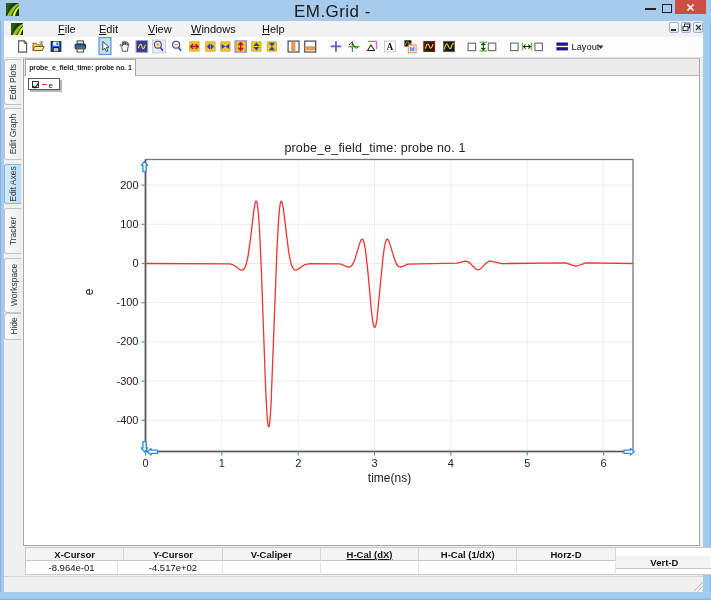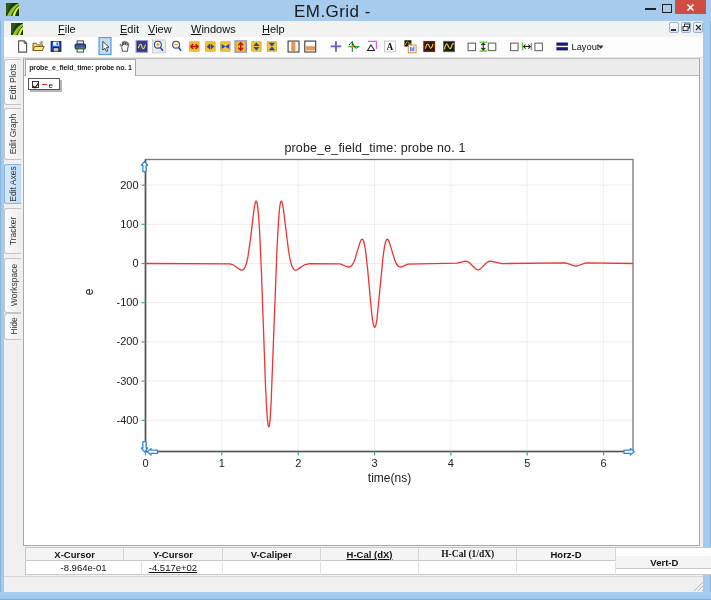--- a/index.html
+++ b/index.html
@@ -46,21 +46,21 @@
 <div class="abs" id="bb"></div>
 
 <div class="abs" id="menubar">
  <svg class="abs" style="left:7px;top:2px" width="12" height="12">
       <rect x="0" y="0" width="13" height="13" fill="#1a3a10"></rect>
       <path d="M13 0 C8 2 4 6 1 13 L5 13 C7 8 10 4 13 2 Z" fill="#8ec42a"></path>
       <path d="M13 3 C10 5 8 8 6.5 13 L9 13 C10 9 11.5 6.5 13 5 Z" fill="#e8f53a"></path>
       <path d="M0 0 L6 0 C4 3 2.5 6 1.5 10 L0 10 Z" fill="#2d5a14"></path>
     </svg>
  <span style="left:54px"><u>F</u>ile</span>
- <span style="left:116px"><u>E</u>dit</span>
+ <span style="left:95px"><u>E</u>dit</span>
  <span style="left:144px"><u>V</u>iew</span>
  <span style="left:187px"><u>W</u>indows</span>
  <span style="left:258px"><u>H</u>elp</span>
 </div>
 <div class="abs" style="left:669px;top:22px;width:10px;height:11px;background:linear-gradient(#fafcfe,#dbe7f3);border:1px solid #9ab4cf;border-radius:2px;"></div>
 <div class="abs" style="left:671px;top:29px;width:5px;height:1.5px;background:#333;"></div>
 <div class="abs" style="left:681px;top:22px;width:10px;height:11px;background:linear-gradient(#fafcfe,#dbe7f3);border:1px solid #9ab4cf;border-radius:2px;"></div>
 <svg class="abs" style="left:682px;top:23px" width="9" height="9" viewBox="0 0 9 9">
     <rect x="2.5" y="1" width="5" height="4" fill="none" stroke="#333" stroke-width="1"></rect>
     <rect x="1" y="3.5" width="5" height="4" fill="#e8f0f8" stroke="#333" stroke-width="1"></rect>
@@ -299,28 +299,28 @@
    <svg class="abs" style="left:3px;top:2.5px" width="8" height="8" viewBox="0 0 8 8">
         <path d="M1.3 4 L3 5.8 L6.5 1.2" stroke="#111" stroke-width="1.1" fill="none"></path>
       </svg>
    <div class="abs" style="left:12.5px;top:5.2px;width:5.5px;height:1.3px;background:#e03030;"></div>
    <div class="abs" style="left:19.5px;top:1.5px;color:#111;font-size:8px;">e</div>
  </div>
 </div>
 
 <div class="abs" id="stable">
     <div class="th" style="left:0.0px;width:98.3px;">X-Cursor</div>
-    <div class="td" style="left:0.0px;width:116px;">-8.964e-01</div>
+    <div class="td" style="left:0.0px;width:92px;">-8.964e-01</div>
     <div class="th" style="left:98.3px;width:98.3px;text-align:center;">Y-Cursor</div>
-    <div class="td" style="left:98.3px;width:98.3px;text-decoration:underline;">-4.517e+02</div>
+    <div class="td" style="left:98.3px;width:98.3px;">-4.517e+02</div>
     <div class="th" style="left:196.6px;width:98.3px;">V-Caliper</div>
     <div class="td" style="left:196.6px;width:98.3px;"></div>
     <div class="th" style="left:294.9px;width:98.3px;text-decoration:underline;">H-Cal (dX)</div>
     <div class="td" style="left:294.9px;width:98.3px;"></div>
-    <div class="th" style="left:393.1px;width:98.3px;font-family:Liberation Serif, serif;">H-Cal (1/dX)</div>
+    <div class="th" style="left:393.1px;width:98.3px;">H-Cal (1/dX)</div>
     <div class="td" style="left:393.1px;width:98.3px;"></div>
     <div class="th" style="left:491.4px;width:98.3px;">Horz-D</div>
     <div class="td" style="left:491.4px;width:98.3px;"></div>
     <div class="th" style="left:589.7px;width:98.3px;margin-top:8px;">Vert-D</div>
     <div class="td" style="left:589.7px;width:98.3px;"></div>
   </div>
 <div class="abs" id="statusbar"></div>
 <svg class="abs" style="left:694px;top:582px" width="10" height="10">
     <path d="M9 0 L0 9 M9 4 L4 9 M9 8 L8 9" stroke="#b8b8b8" stroke-width="1" fill="none"></path>
   </svg>

